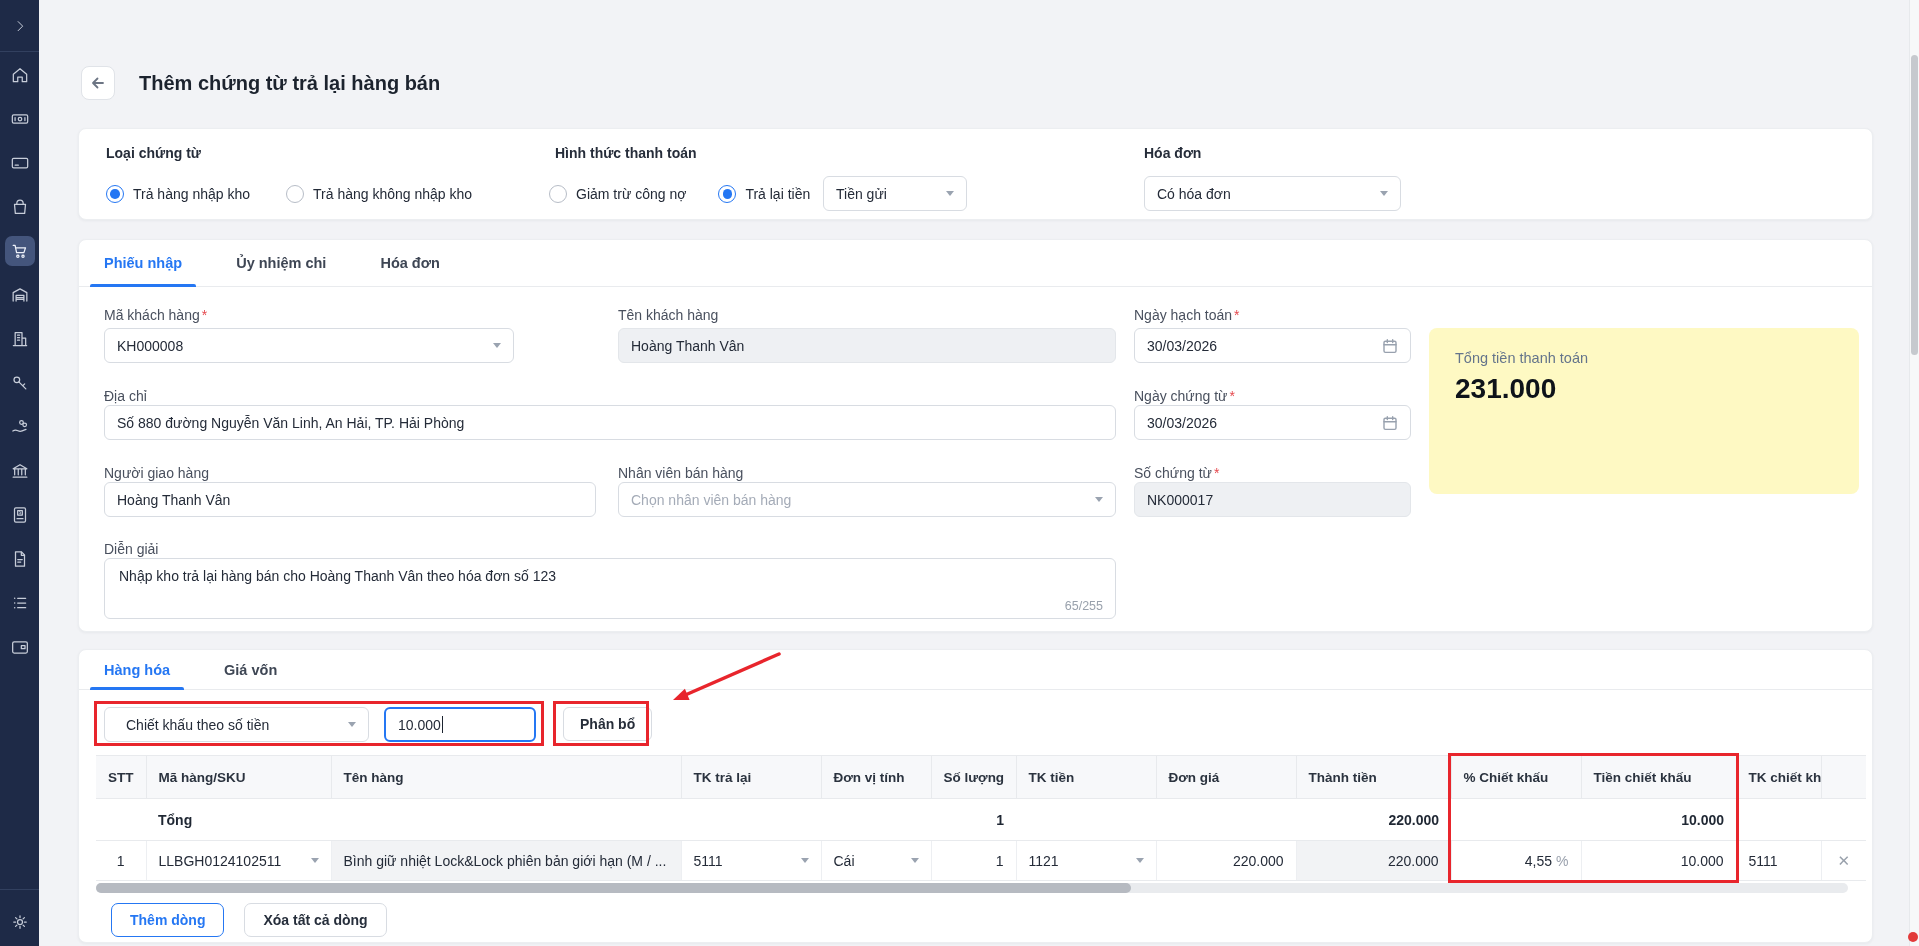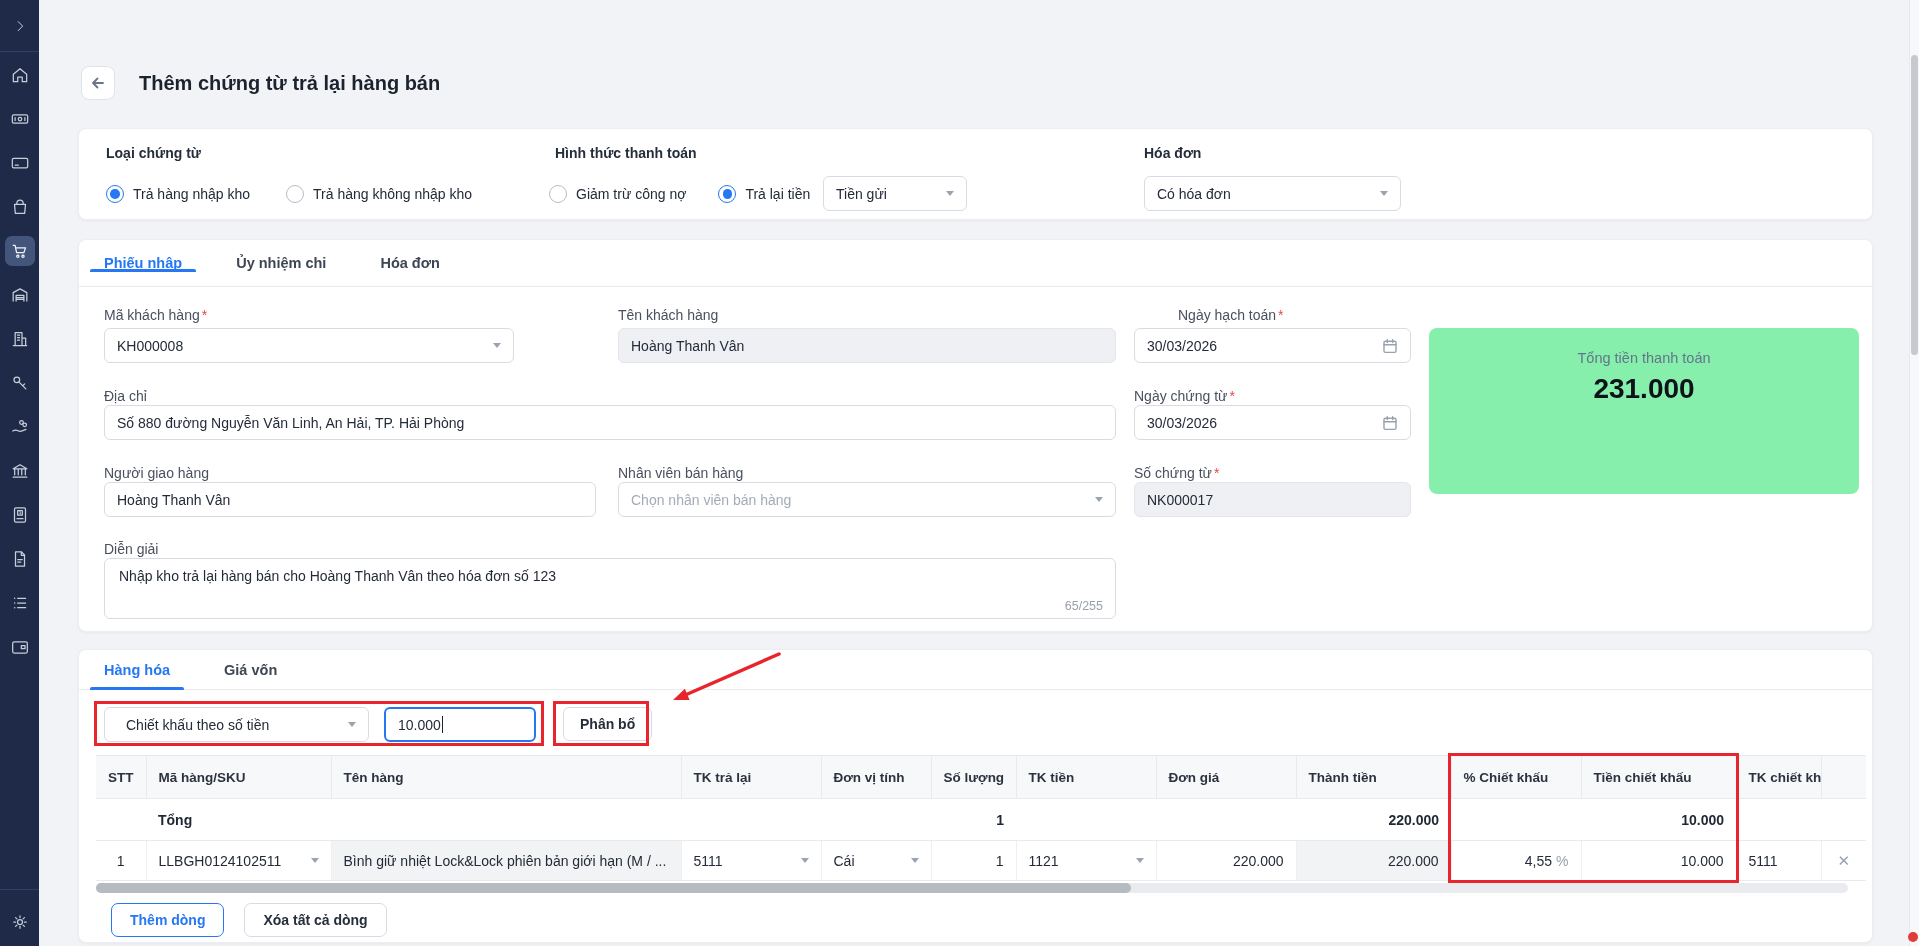--- a/index.html
+++ b/index.html
@@ -59,21 +59,21 @@
   .tab.active::after { content:''; position:absolute; left:0; right:0; bottom:-1px; height:3px; background:#2577f3; border-radius:2px 2px 0 0; }
 
   .fld-label { position:absolute; font-size:14px; color:#49505e; }
   .req { color:#e5484d; margin-left:2px; }
   .cal { margin-left:auto; display:flex; }
   .cal svg { stroke:#98a1ae; fill:none; stroke-width:1.4; stroke-linecap:round; }
 
   .textarea { position:absolute; border:1px solid #d8dce2; border-radius:6px; background:#fff; font-size:14px; color:#242b38; padding:9px 14px; cursor:text; }
   .char-count { position:absolute; right:12px; bottom:5px; font-size:12.5px; color:#99a1ac; }
 
-  .total-box { position:absolute; left:1350px; top:88px; width:430px; height:166px; background:#86efac; border-radius:8px; text-align:center; padding:22px 26px; }
+  .total-box { position:absolute; left:1350px; top:88px; width:430px; height:166px; background:#fef9c3; border-radius:8px; text-align:left; padding:22px 26px; }
   .total-box .t-label { font-size:14.5px; color:#64748b; }
   .total-box .t-value { font-size:28px; font-weight:700; color:#0e131a; margin-top:7px; }
 
   
   .itable { position:absolute; left:17px; top:105px; width:1770px; border-collapse:collapse; table-layout:fixed; }
   .itable th { height:43px; background:#f7f8fa; border-top:1px solid #e8eaed; border-bottom:1px solid #e8eaed; border-right:1px solid #e8eaed; font-size:13.5px; font-weight:700; color:#2b333f; padding:0 12px; text-align:left; white-space:nowrap; overflow:hidden; }
   .itable th:last-child { border-right:none; }
   .itable tr.total td { height:42px; border-bottom:1px solid #e8eaed; font-size:14px; font-weight:600; color:#1f2733; padding:0 12px; white-space:nowrap; }
   .itable tr.data td { height:40px; border-bottom:1px solid #e8eaed; border-right:1px solid #edeff2; font-size:14px; color:#242b38; padding:0 12px; white-space:nowrap; overflow:hidden; }
   .itable tr.data td:last-child { border-right:none; }
@@ -279,36 +279,36 @@
     </div>
 
     <div class="grp-label" style="left:1065px; top:16px;">Hóa đơn</div>
     <div class="select" style="left:1065px; top:47px; width:257px;">
       <span class="val">Có hóa đơn</span>
       <span class="tri"></span>
     </div>
   </section>
 
   <section class="card card2">
-    <div class="tabs" style="height:47px;align-items:center;">
+    <div class="tabs" style="height:47px;">
       <div class="tab active">Phiếu nhập</div>
       <div class="tab">Ủy nhiệm chi</div>
       <div class="tab">Hóa đơn</div>
     </div>
 
     <div class="fld-label" style="left:25px; top:67px;"><span>Mã khách hàng</span><span class="req">*</span></div>
     <div class="select" style="left:25px; top:88px; width:410px;">
       <span>KH000008</span>
       <span class="tri"></span>
     </div>
     <div class="fld-label" style="left:539px; top:67px;">Tên khách hàng</div>
     <div class="input disabled" style="left:539px; top:88px; width:498px;">
       <span>Hoàng Thanh Vân</span>
     </div>
-    <div class="fld-label" style="left:1055px; top:67px;margin-left:44px;"><span>Ngày hạch toán</span><span class="req">*</span></div>
+    <div class="fld-label" style="left:1055px; top:67px;"><span>Ngày hạch toán</span><span class="req">*</span></div>
     <div class="input" style="left:1055px; top:88px; width:277px;">
       <span>30/03/2026</span>
       <span class="cal">
           <svg width="16" height="16" viewBox="0 0 16 16">
             <rect x="2" y="3.2" width="12" height="11.2" rx="1.4"></rect>
             <path d="M2 6.8h12M5.3 1.8v2.8M10.7 1.8v2.8"></path>
           </svg>
         </span>
     </div>
 

